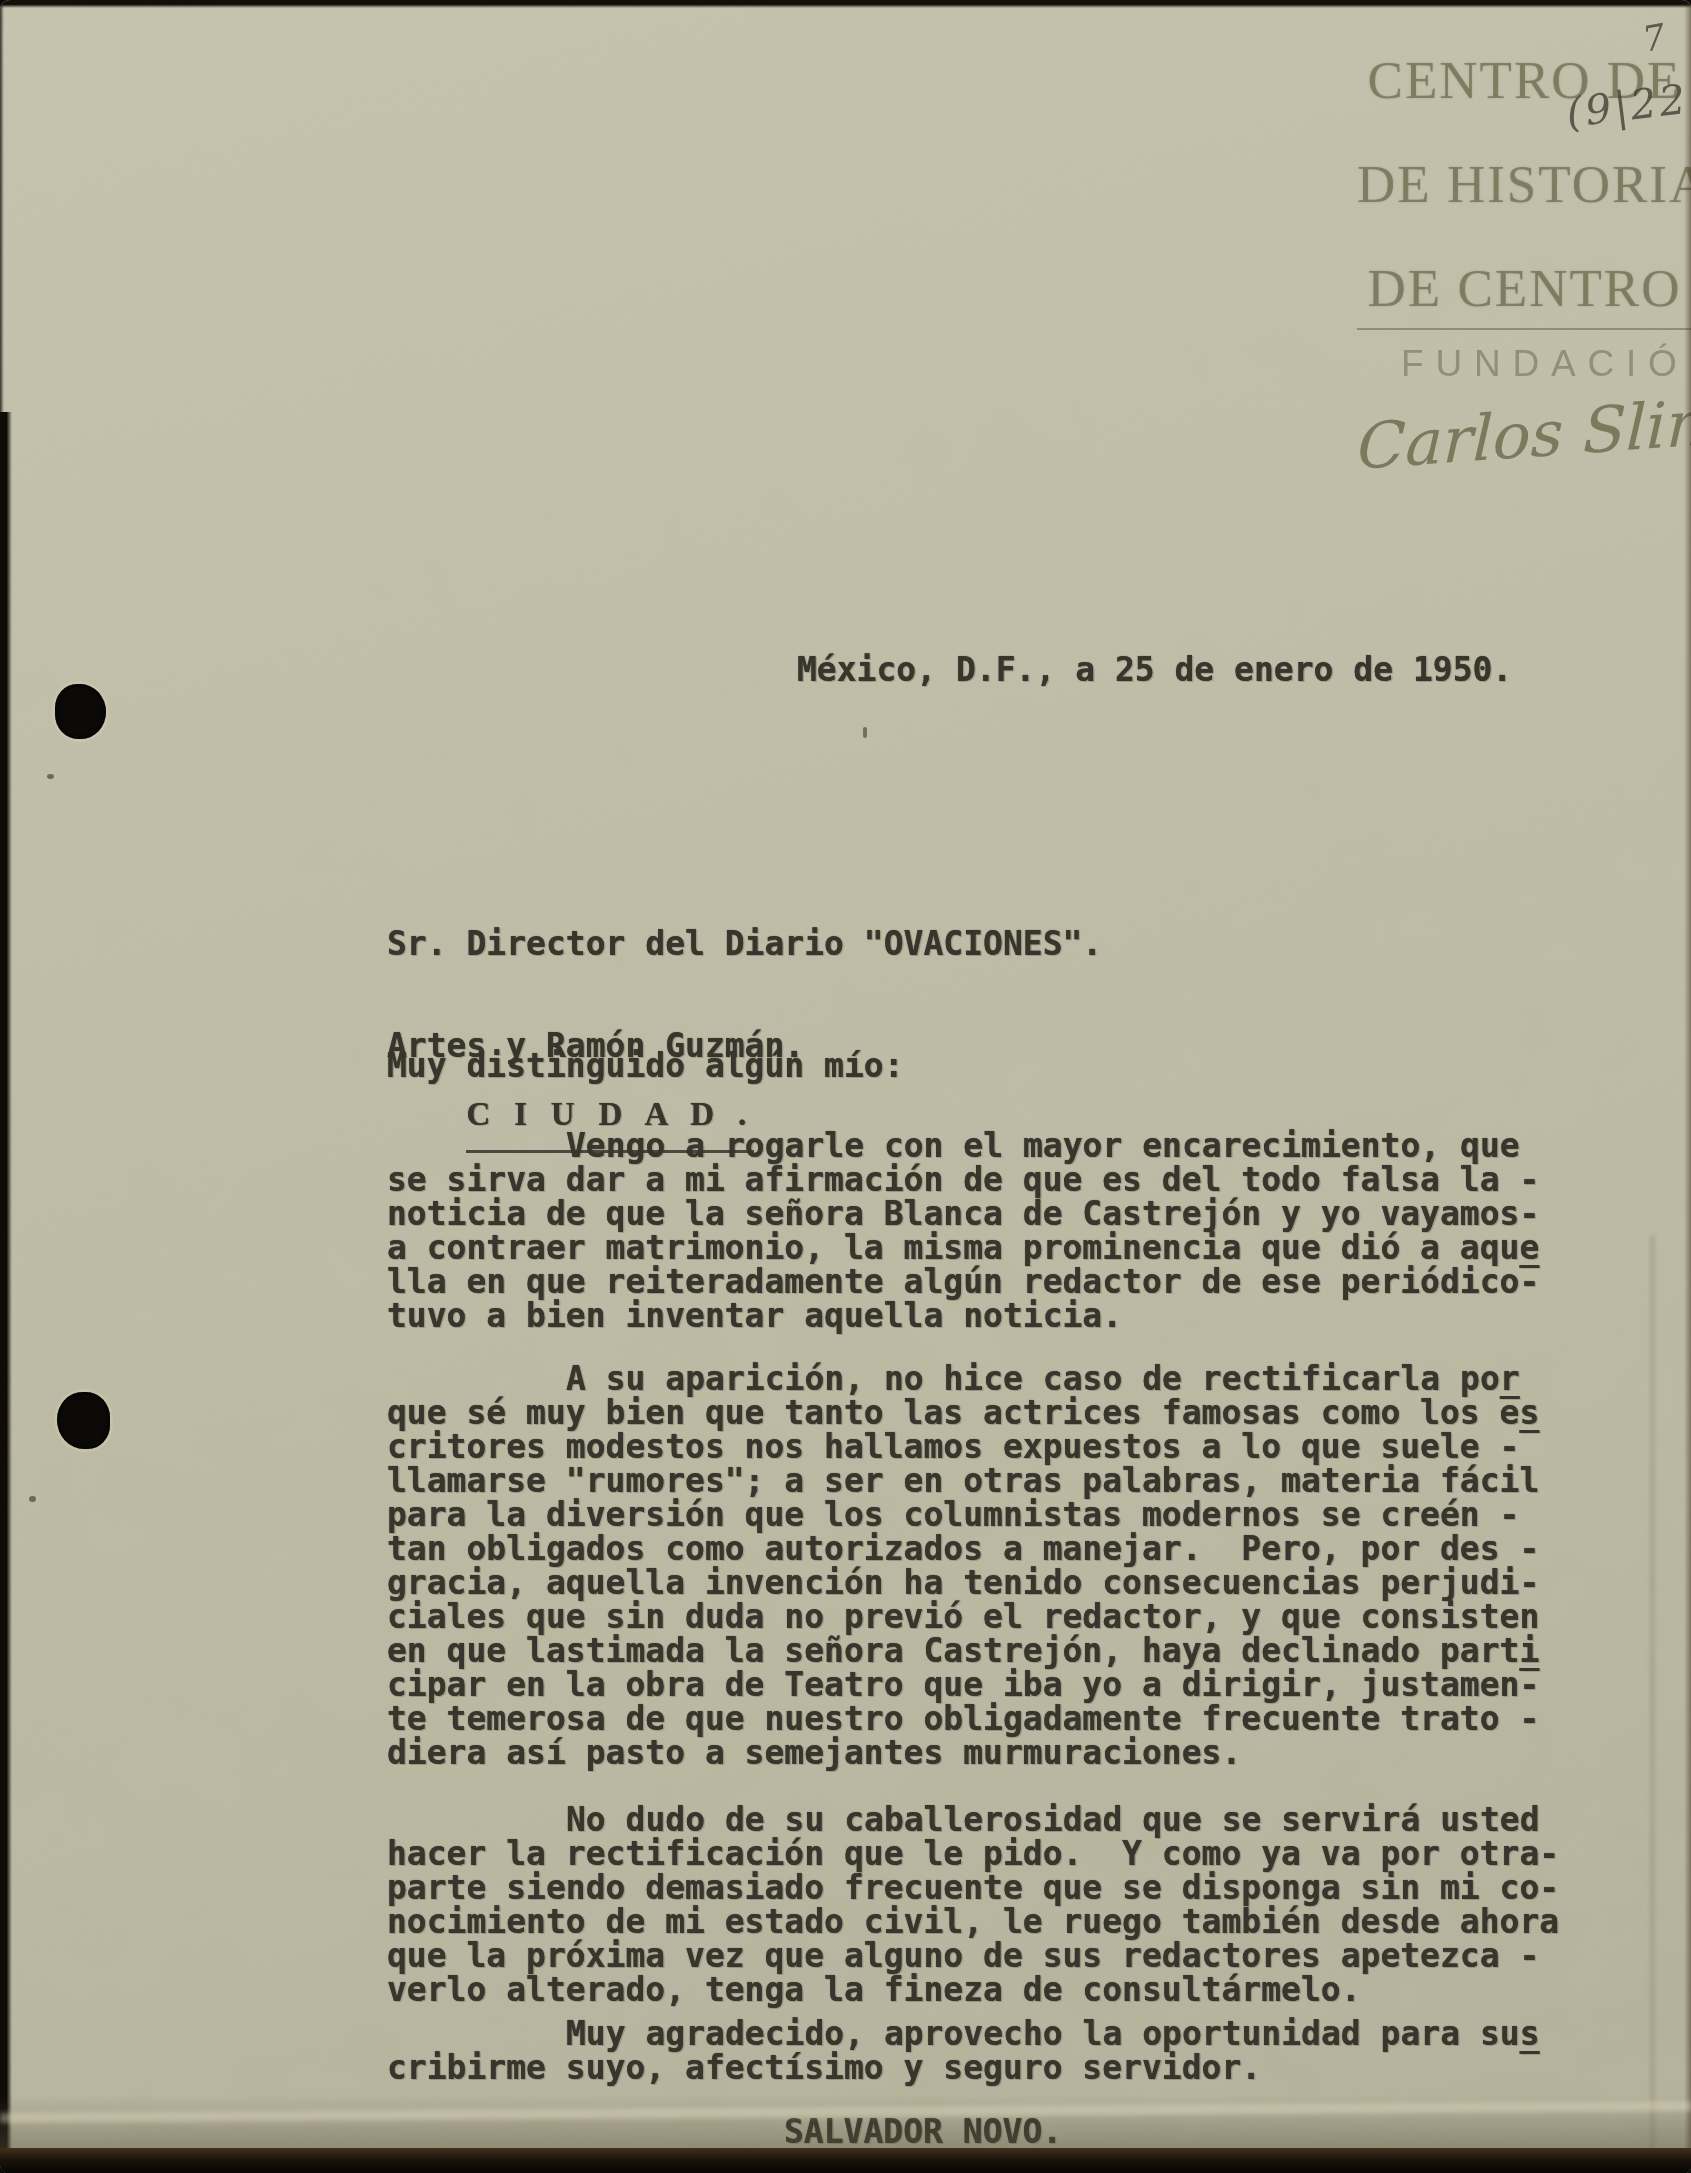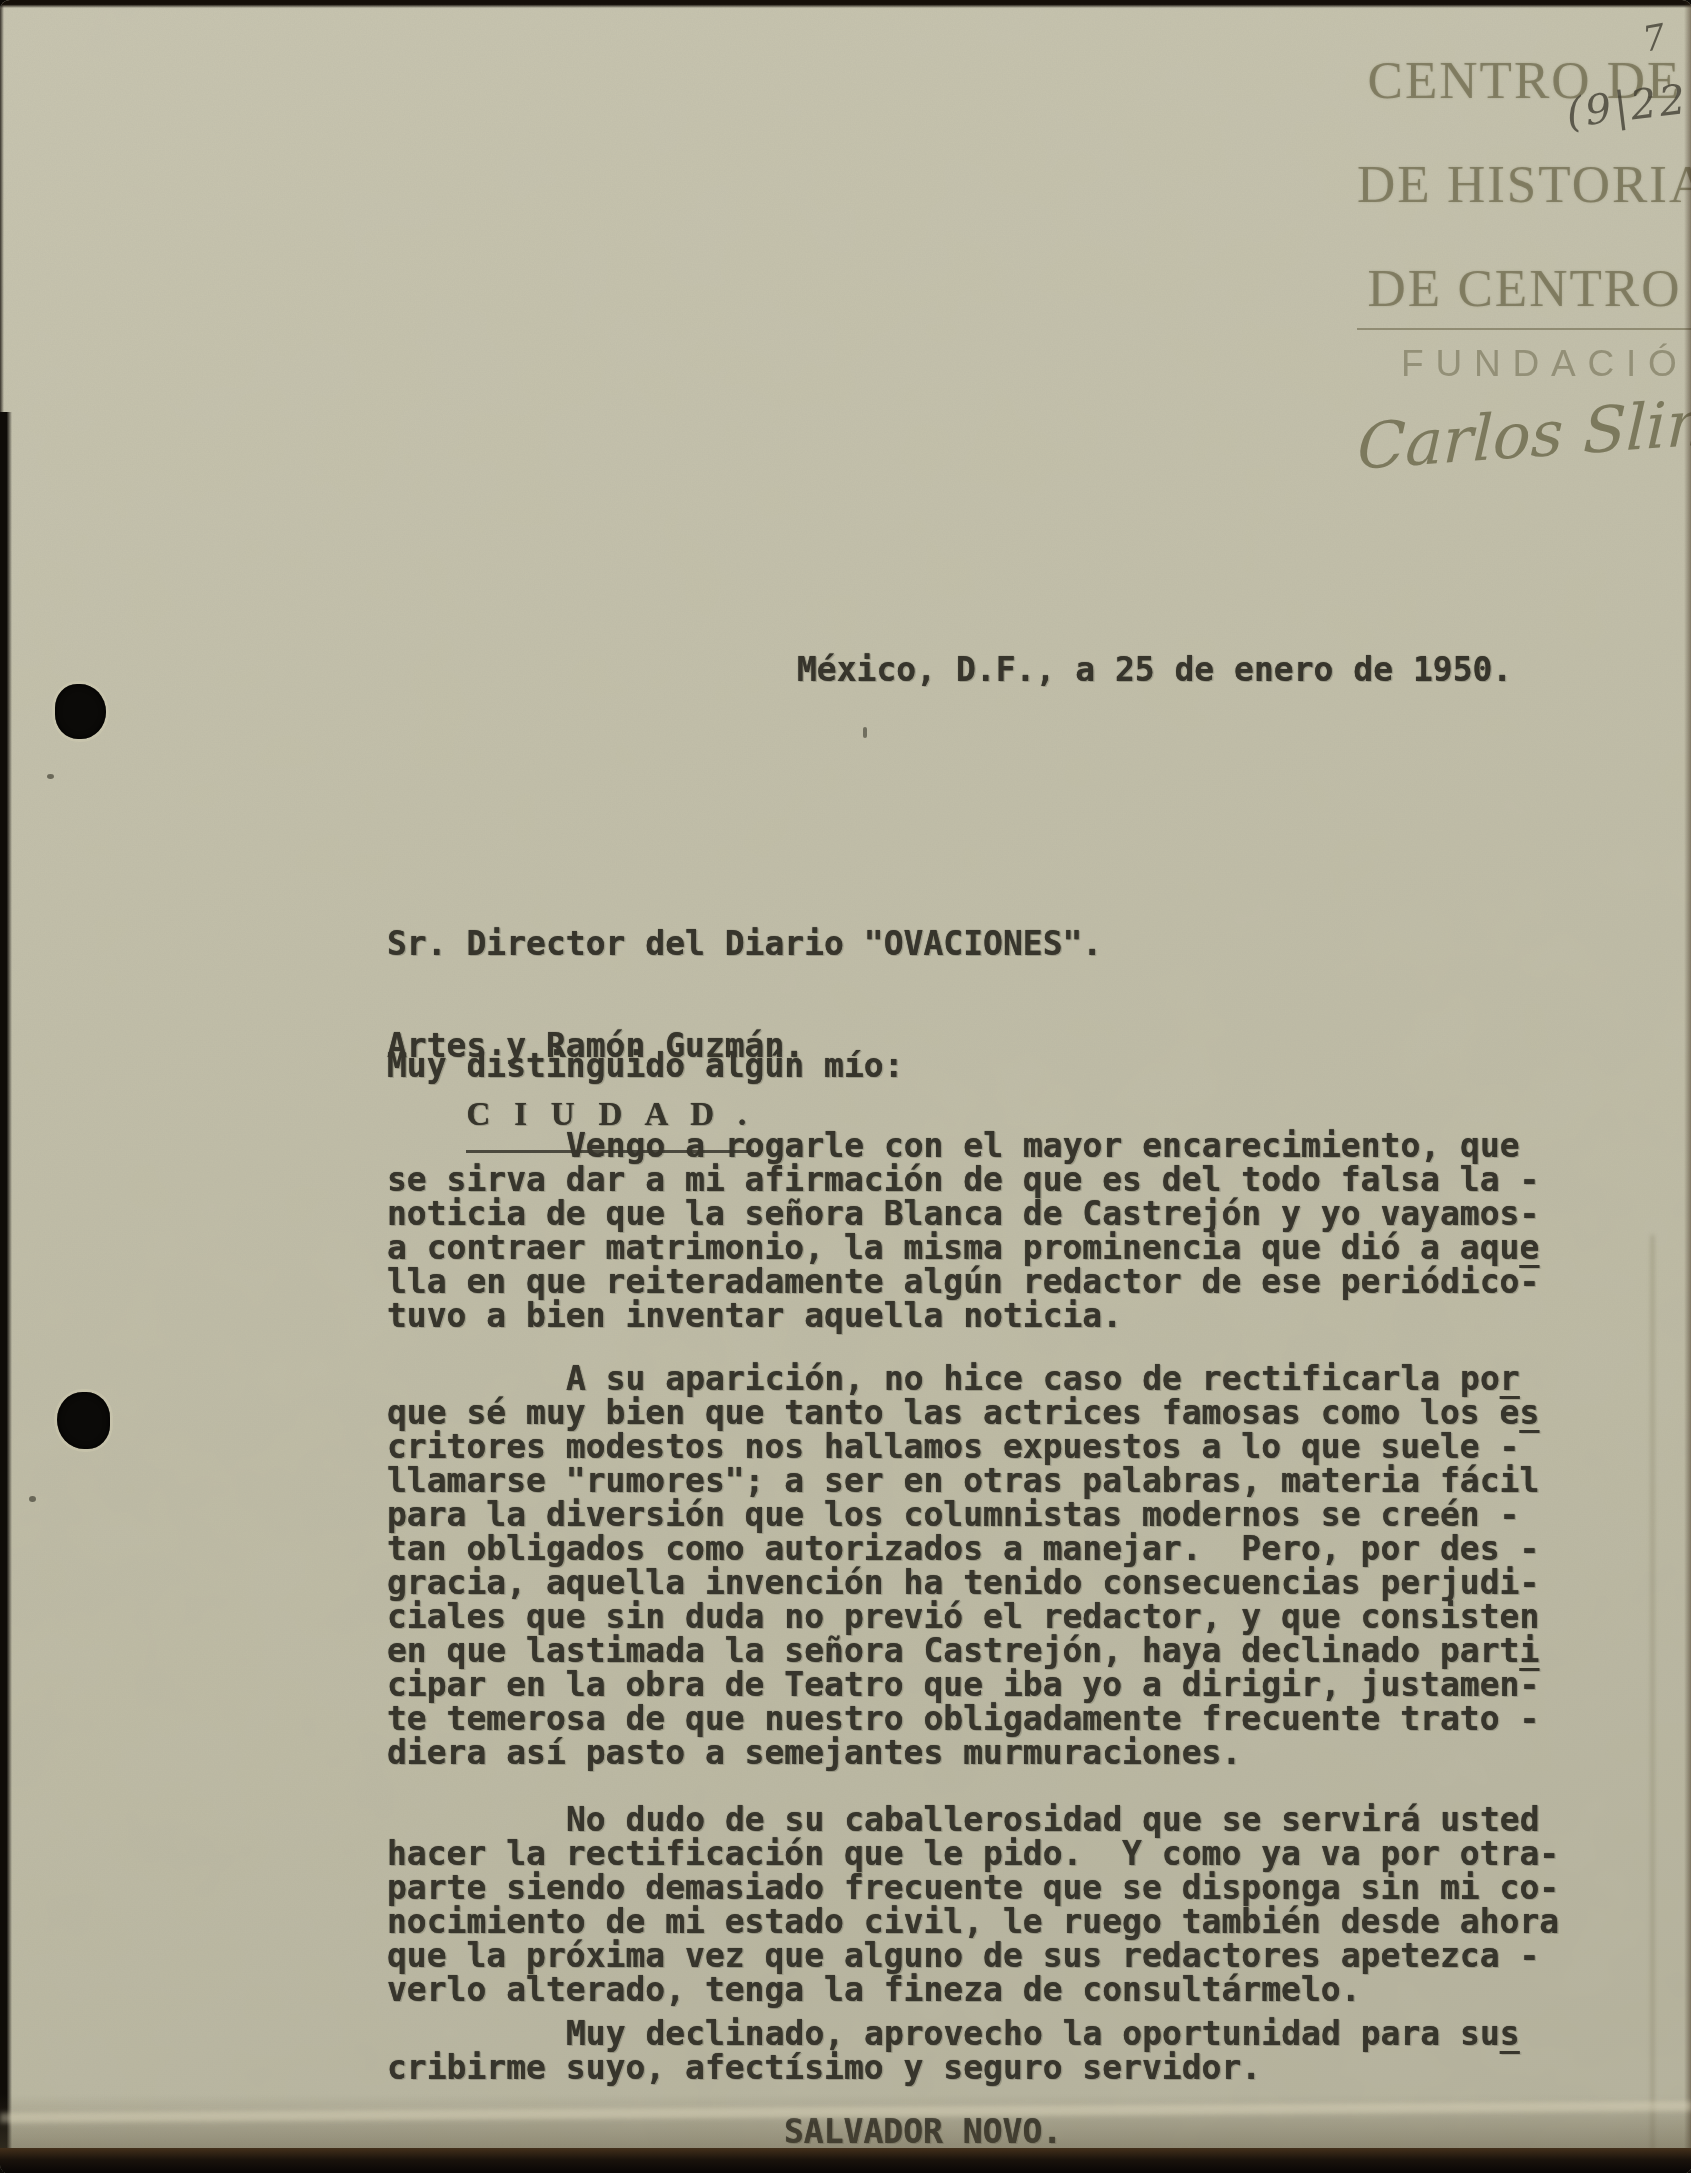--- a/index.html
+++ b/index.html
@@ -157,21 +157,21 @@
     <div class="rline">Artes y Ramón Guzmán.</div>
     <div class="city">C I U D A D .</div>
   </div>
 
   <div class="typed salutation">Muy distinguido algún mío:</div>
 
   <div id="body-paragraphs">
       <div class="paragraph typed p1"><div class="line indent"><span>Vengo a rogarle con el mayor encarecimiento, que</span></div><div class="line"><span>se sirva dar a mi afirmación de que es del todo falsa la -</span></div><div class="line"><span>noticia de que la señora Blanca de Castrejón y yo vayamos-</span></div><div class="line"><span>a contraer matrimonio, la misma prominencia que dió a aqu</span><span class="u-suffix">e</span></div><div class="line"><span>lla en que reiteradamente algún redactor de ese periódico-</span></div><div class="line"><span>tuvo a bien inventar aquella noticia.</span></div></div>
       <div class="paragraph typed p2"><div class="line indent"><span>A su aparición, no hice caso de rectificarla po</span><span class="u-suffix">r</span></div><div class="line"><span>que sé muy bien que tanto las actrices famosas como los e</span><span class="u-suffix">s</span></div><div class="line"><span>critores modestos nos hallamos expuestos a lo que suele -</span></div><div class="line"><span>llamarse "rumores"; a ser en otras palabras, materia fácil</span></div><div class="line"><span>para la diversión que los columnistas modernos se creén -</span></div><div class="line"><span>tan obligados como autorizados a manejar.  Pero, por des -</span></div><div class="line"><span>gracia, aquella invención ha tenido consecuencias perjudi-</span></div><div class="line"><span>ciales que sin duda no previó el redactor, y que consisten</span></div><div class="line"><span>en que lastimada la señora Castrejón, haya declinado part</span><span class="u-suffix">i</span></div><div class="line"><span>cipar en la obra de Teatro que iba yo a dirigir, justamen-</span></div><div class="line"><span>te temerosa de que nuestro obligadamente frecuente trato -</span></div><div class="line"><span>diera así pasto a semejantes murmuraciones.</span></div></div>
       <div class="paragraph typed p3"><div class="line indent"><span>No dudo de su caballerosidad que se servirá usted</span></div><div class="line"><span>hacer la rectificación que le pido.  Y como ya va por otra-</span></div><div class="line"><span>parte siendo demasiado frecuente que se disponga sin mi co-</span></div><div class="line"><span>nocimiento de mi estado civil, le ruego también desde ahora</span></div><div class="line"><span>que la próxima vez que alguno de sus redactores apetezca -</span></div><div class="line"><span>verlo alterado, tenga la fineza de consultármelo.</span></div></div>
-      <div class="paragraph typed p4"><div class="line indent"><span>Muy declinado, aprovecho la oportunidad para su</span><span class="u-suffix">s</span></div><div class="line"><span>cribirme suyo, afectísimo y seguro servidor.</span></div></div>
+      <div class="paragraph typed p4"><div class="line indent"><span>Muy agradecido, aprovecho la oportunidad para su</span><span class="u-suffix">s</span></div><div class="line"><span>cribirme suyo, afectísimo y seguro servidor.</span></div></div>
     </div>
 
   <div class="typed sig">SALVADOR NOVO.</div>
 
   <div class="hole hole1"></div>
   <div class="hole hole2"></div>
   <div class="speck speck1"></div>
   <div class="speck speck2"></div>
   <div class="speck speck3"></div>
 

